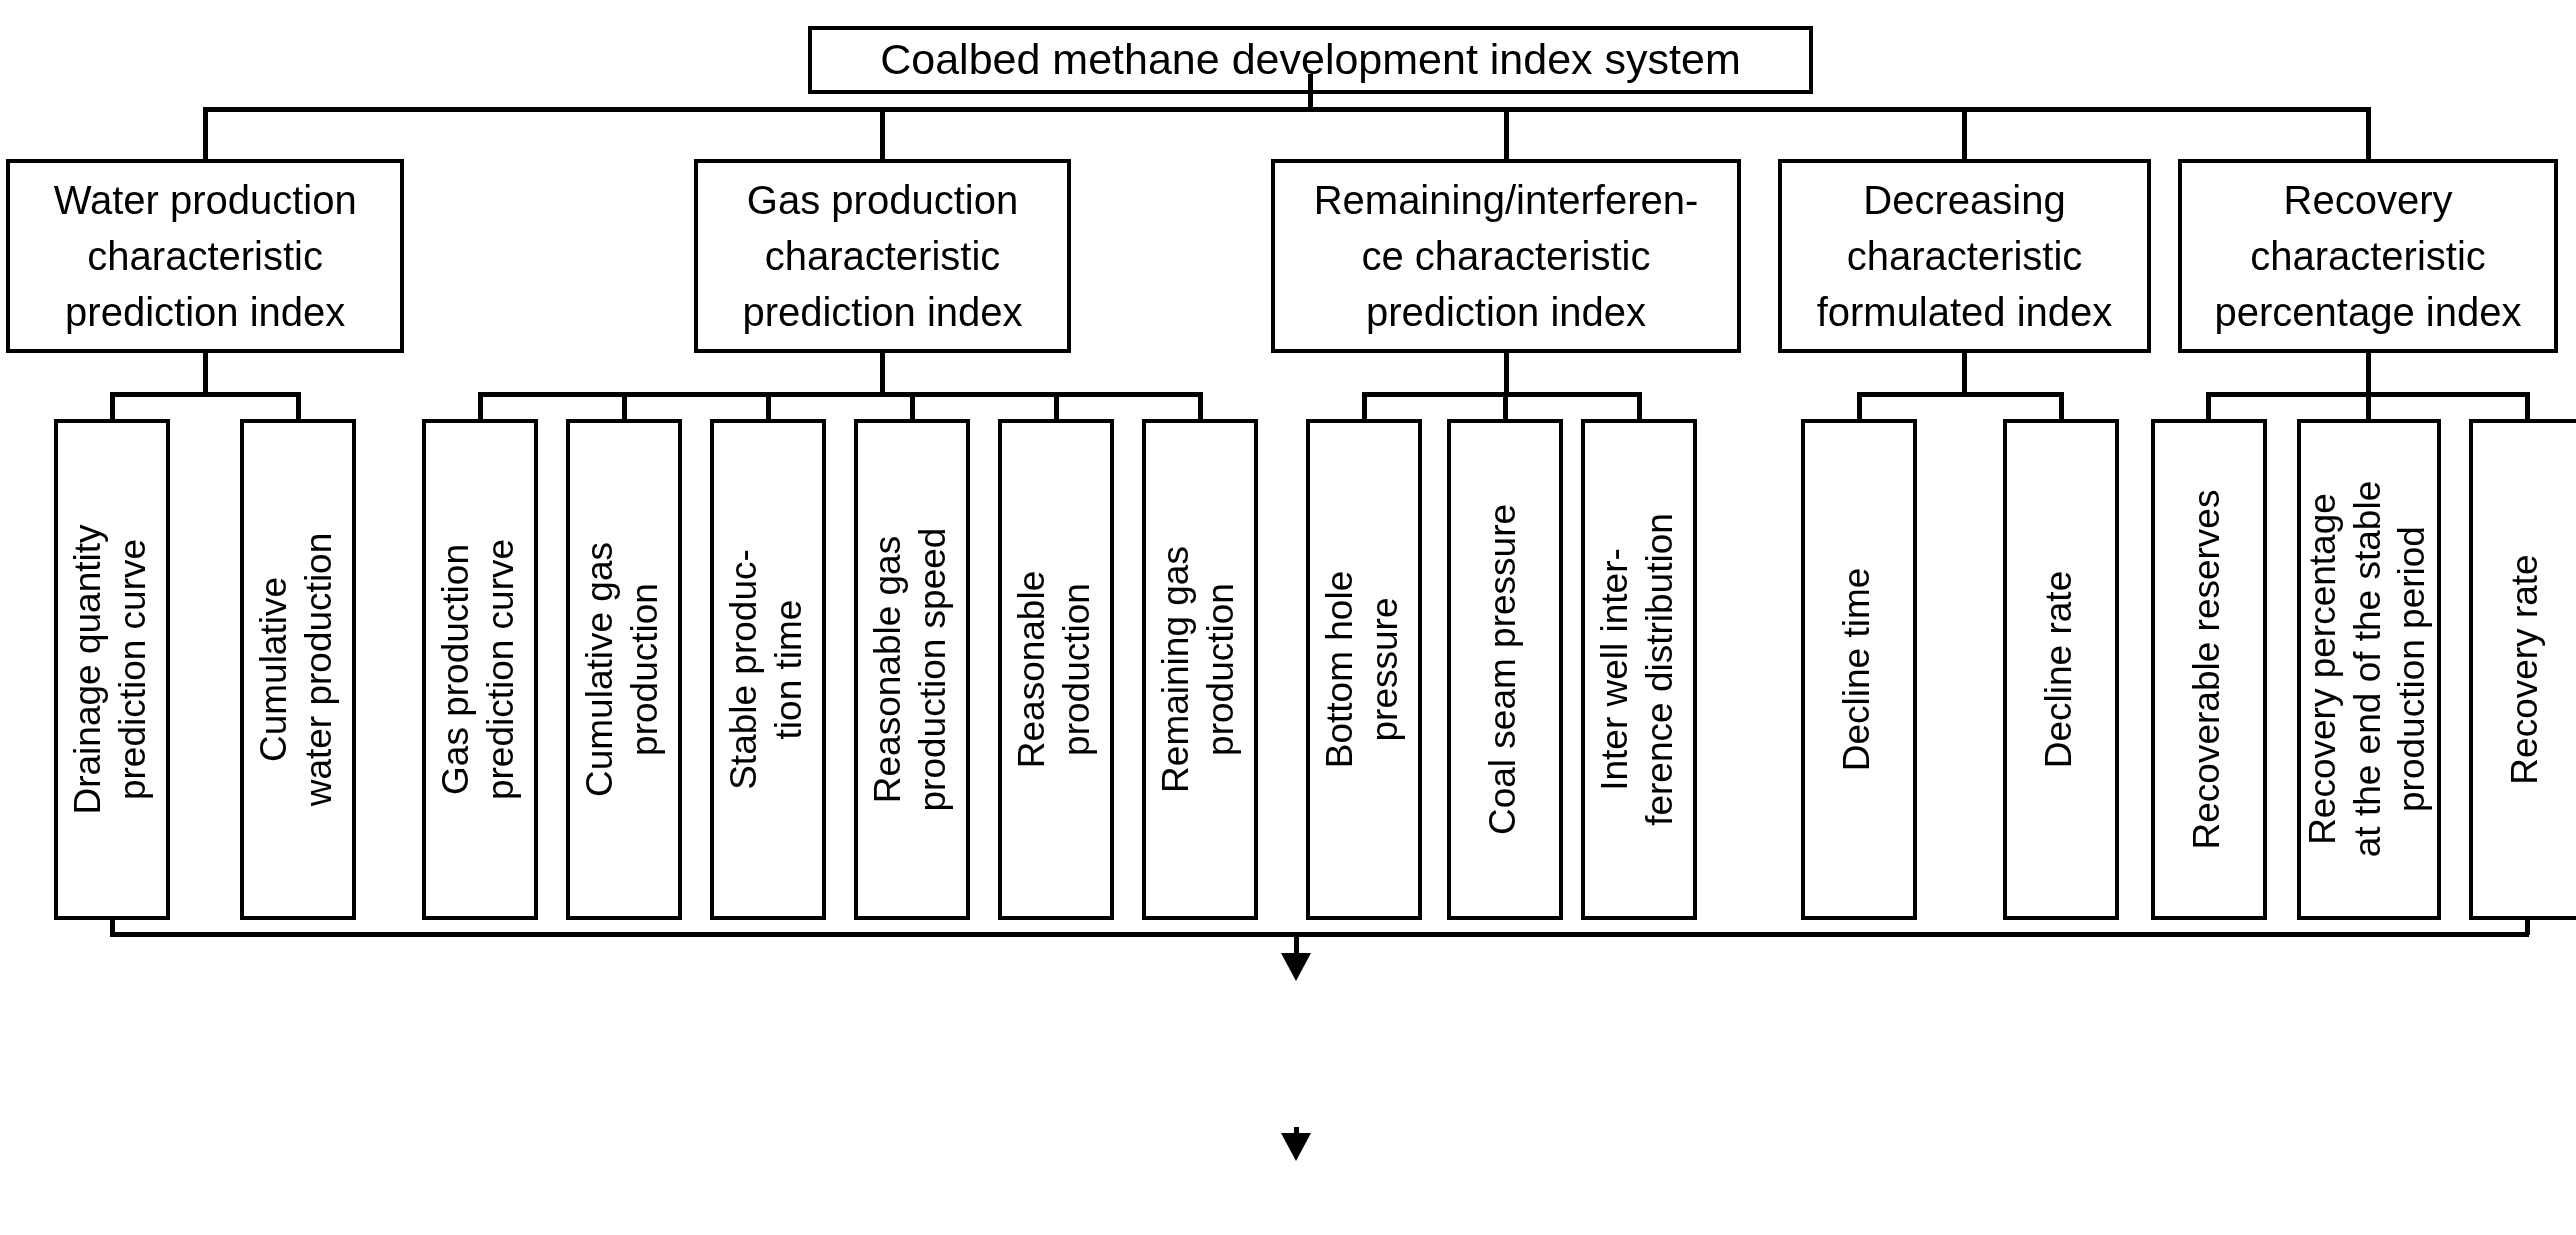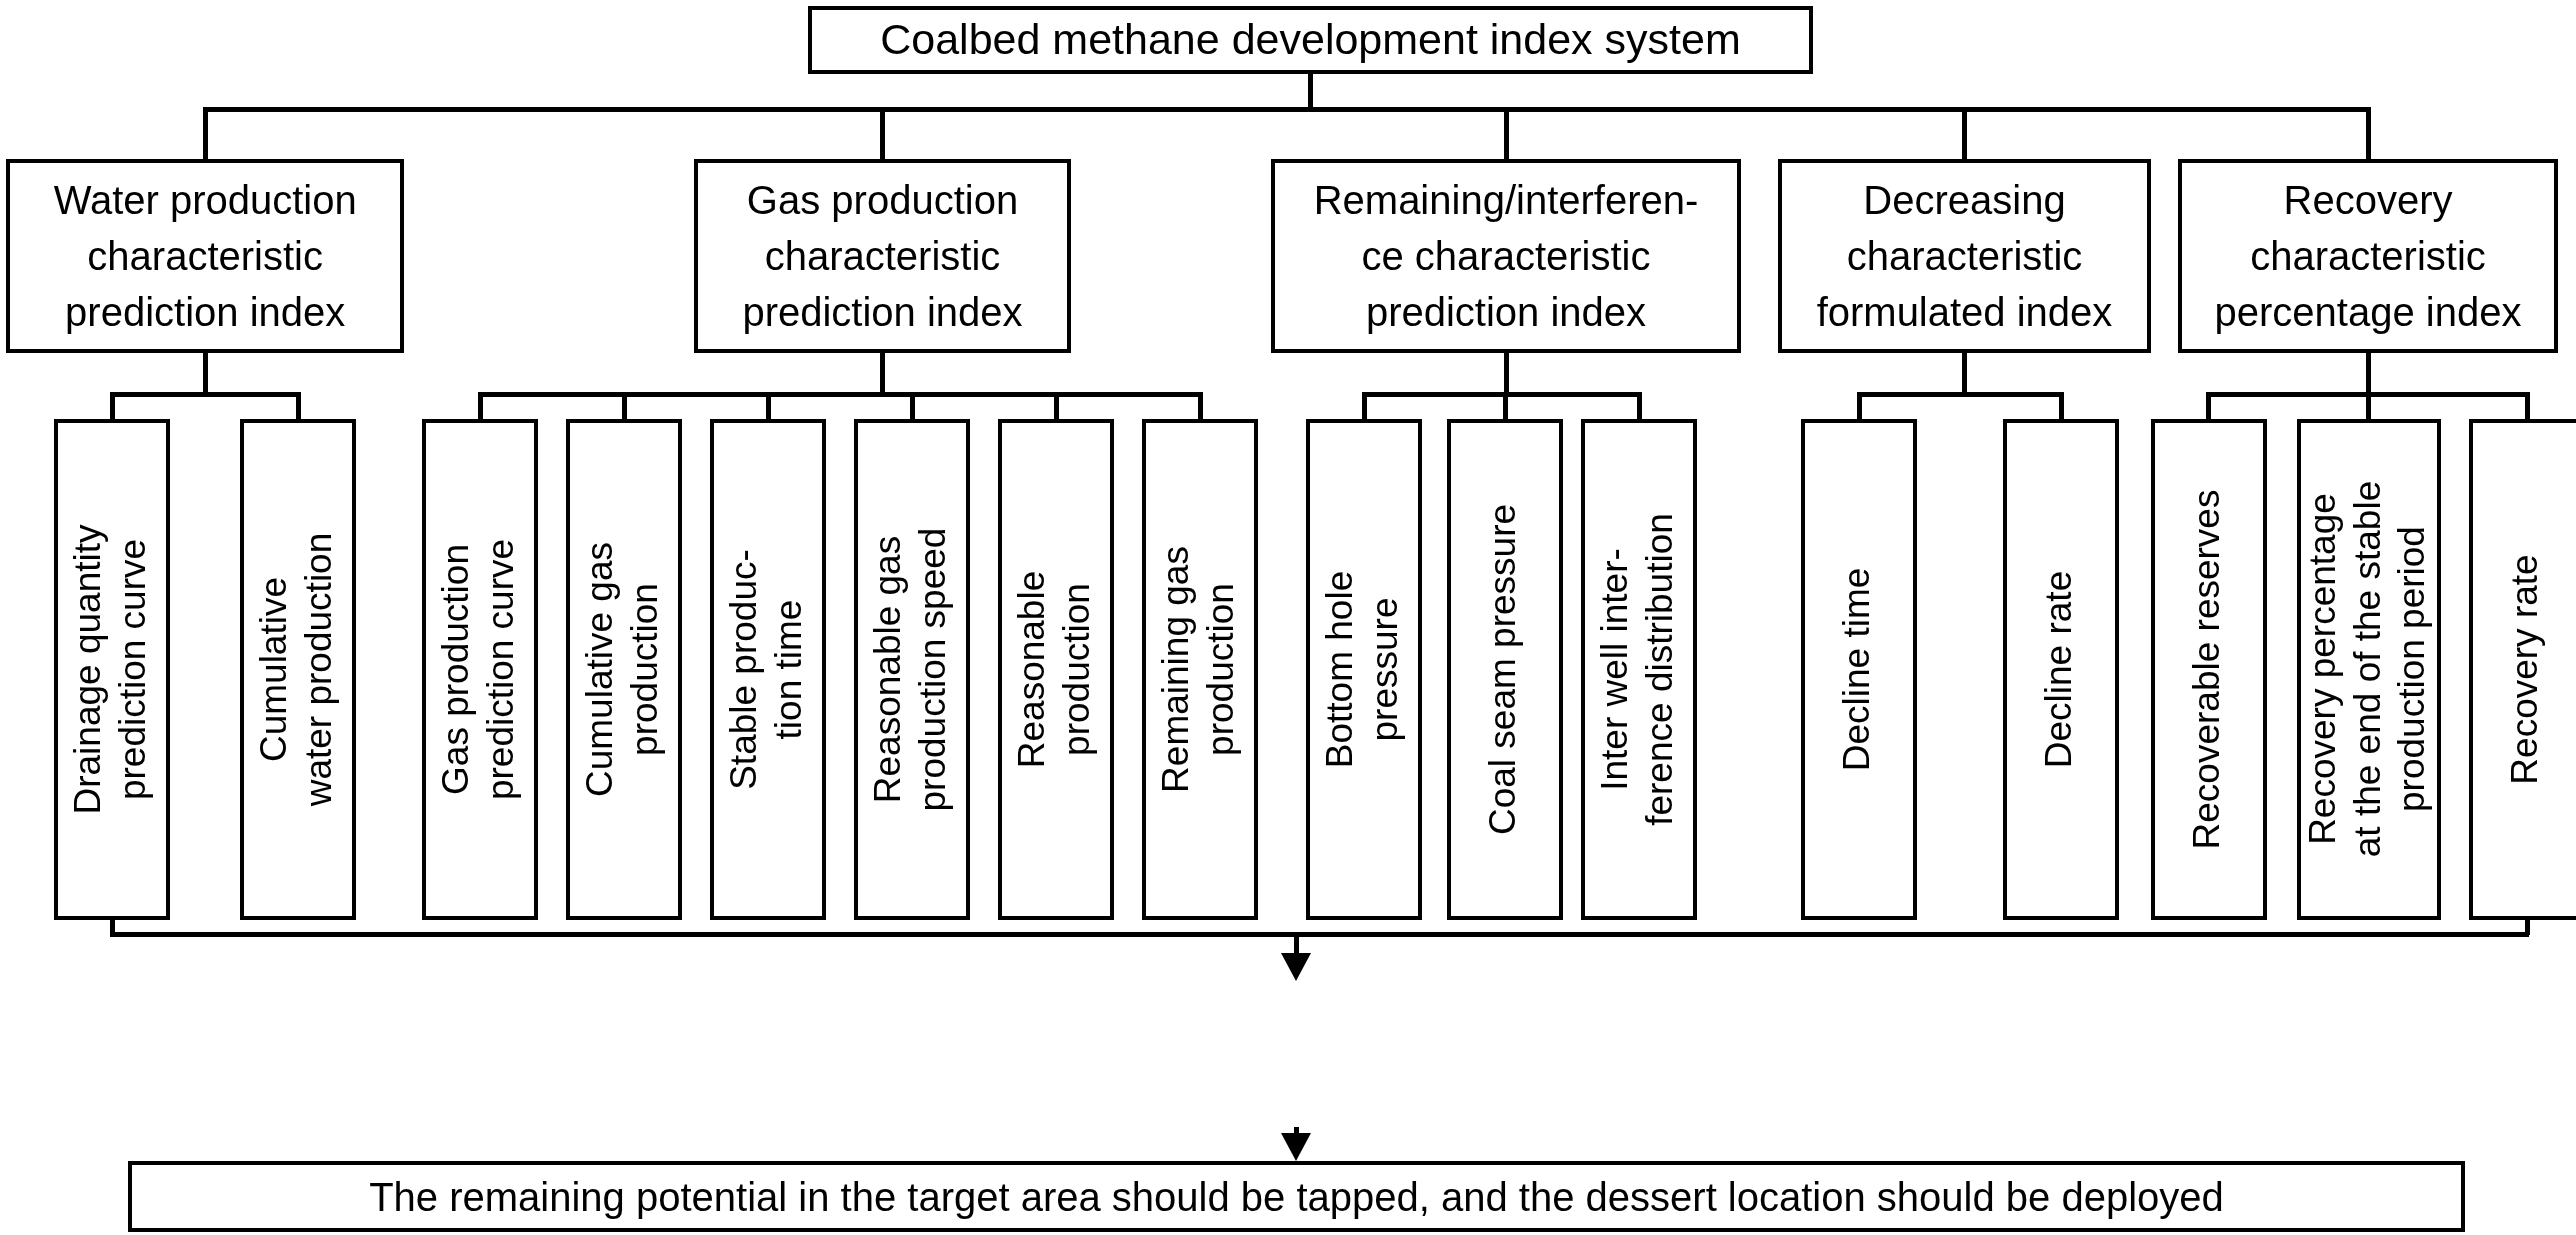--- a/index.html
+++ b/index.html
@@ -50,21 +50,21 @@
     white-space: pre-line;
     font-size: 37px;
     line-height: 1.2;
   }
   .rot-wide {
     width: 491px;
     height: 134px;
     left: -179px;
     top: 179px;
   }
-  .title-box   { font-size: 43px; line-height: 1.2; }
+  .title-box   { font-size: 43px; line-height: 1.2; margin-top: 20px; }
   .l2-box      { font-size: 40px; line-height: 1.4; }
   .concl-box   { font-size: 40px; line-height: 1.5; }
   .arrowhead {
     position: absolute;
     width: 0;
     height: 0;
     border-left: 15.5px solid transparent;
     border-right: 15.5px solid transparent;
     border-top: 28px solid #000000;
   }
@@ -199,16 +199,15 @@
   <div class="vline" style="left:2525px; top:918px; width:4.7px; height:17px;"></div>
   <div class="hline" style="left:110px;  top:932px; width:2419px; height:5.4px;"></div>
 
   <div class="vline" style="left:1294px; top:932px; width:4.7px; height:28px;"></div>
   <div class="arrowhead" style="left:1281px; top:953px;"></div>
 
 
   <div class="vline" style="left:1294px; top:1127px; width:4.7px; height:9.3px;"></div>
   <div class="arrowhead" style="left:1281px; top:1133px;"></div>
 
-  <div class="box concl-box" style="left:128px; top:1161px; width:2337px; height:71px;">The remaining potential in the target area should be tapped, and the dessert location should be deployed</div>
 
 </div>
 
 
 </body></html>

